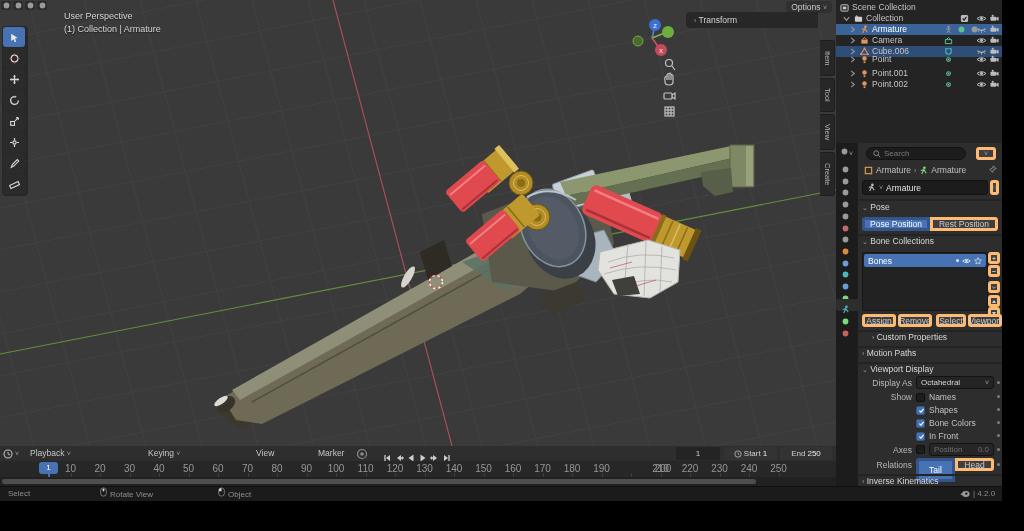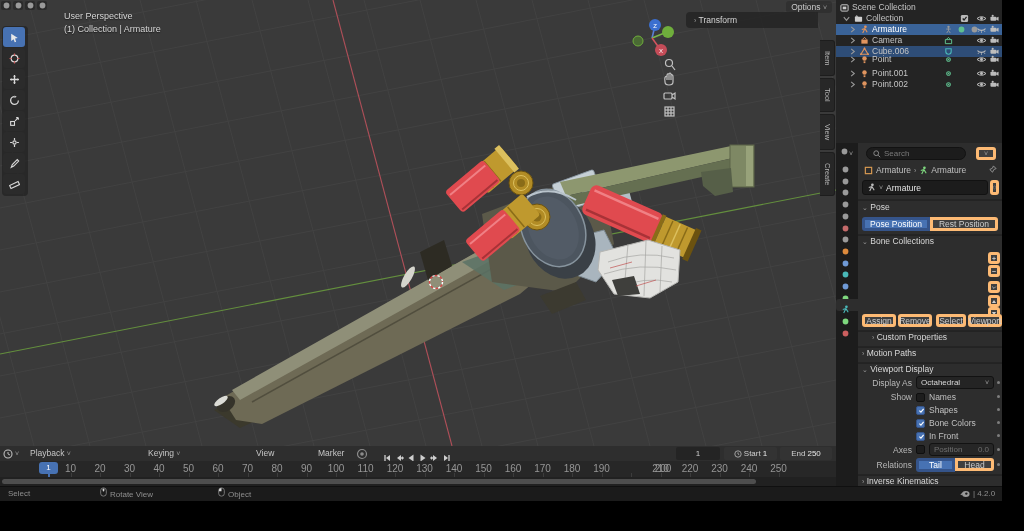--- a/index.html
+++ b/index.html
@@ -599,20 +599,35 @@
 
     <div class="p-sep" style="top:56px"></div>
 
     <div class="abs p-header" style="left:26px;top:59px"><span class="caret">⌄</span> <span>Pose</span></div>
     <div class="abs btn blue" style="left:26px;top:74px;width:68px;height:14px;border-radius:3px 0 0 3px">Pose Position</div>
     <div class="abs btn" style="left:94px;top:74px;width:68px;height:14px;border-radius:0 3px 3px 0">Rest Position</div>
 
     <div class="p-sep" style="top:91px"></div>
 
     <div class="abs p-header" style="left:26px;top:93px"><span class="caret">⌄</span> <span>Bone Collections</span></div>
+    <div class="abs" style="left:26px;top:109px;width:124px;height:57px;background:#222222;border:1px solid #171717;border-radius:2px">
+      <div style="position:absolute;left:1px;top:1px;right:1px;height:13px;background:var(--accent,#4772b3);border-radius:2px;display:flex;align-items:center;color:#fff;font-size:8.5px;padding:0 4px;box-sizing:border-box">
+        <span>Bones</span>
+        <span style="margin-left:auto;display:flex;gap:3px;align-items:center">
+          <span style="width:3px;height:3px;border-radius:50%;background:#dce6f5"></span>
+          <svg width="9" height="8" viewBox="0 0 12 10">
+                <path d="M1,5 Q6,0.5 11,5 Q6,9.5 1,5 Z" fill="none" stroke="#e6e6e6" stroke-width="1.2"></path>
+                <circle cx="6" cy="5" r="1.6" fill="#e6e6e6"></circle>
+              </svg>
+          <svg width="8" height="8" viewBox="0 0 10 10">
+                <path d="M5,0.8 L6.2,3.6 L9.2,3.8 L7,5.8 L7.7,8.8 L5,7.2 L2.3,8.8 L3,5.8 L0.8,3.8 L3.8,3.6 Z" fill="none" stroke="#e6e6e6" stroke-width="0.9"></path>
+              </svg>
+        </span>
+      </div>
+    </div>
     <div id="bc-sidebtns">
           <div class="btn" style="position: absolute; left: 152px; top: 109px; width: 12px; height: 12px; padding: 0px;">
             <svg width="9" height="9" viewBox="0 0 10 10">
               <path d="M5,2 L5,8 M2,5 L8,5" stroke="#cfcfcf" stroke-width="1.3"></path>
             </svg>
           </div>
           <div class="btn" style="position: absolute; left: 152px; top: 122px; width: 12px; height: 12px; padding: 0px;">
             <svg width="9" height="9" viewBox="0 0 10 10">
               <path d="M2,5 L8,5" stroke="#cfcfcf" stroke-width="1.3"></path>
             </svg>
@@ -692,21 +707,21 @@
 
     <div class="abs p-label" style="left:0;top:302px;width:76px;text-align:right">Axes</div>
     <div class="abs chk" style="left:80px;top:302px"></div>
     <div class="abs field" style="left:93px;top:300px;width:65px;height:13px;background:#262626;display:flex;align-items:center;justify-content:space-between;padding:0 4px;color:#6f6f6f">
       <span style="font-size:8px">Position</span>
       <span style="font-size:8px">0.0</span>
     </div>
     <div class="dot" style="left:161px;top:305px"></div>
 
     <div class="abs p-label" style="left:0;top:317px;width:76px;text-align:right">Relations</div>
-    <div class="abs btn blue" style="left:80px;top:315px;width:39px;height:14px;border-radius:3px 0 0 3px">Tail</div>
+    <div class="abs btn blue" style="left:80px;top:315px;width:39px;height:24px;border-radius:3px 0 0 3px">Tail</div>
     <div class="abs btn" style="left:119px;top:315px;width:39px;height:13px;border-radius:0 3px 3px 0">Head</div>
     <div class="dot" style="left:161px;top:320px"></div>
 
     <div class="p-sep" style="top:331px"></div>
     <div class="abs p-header" style="left:26px;top:333px"><span class="caret">›</span> <span>Inverse Kinematics</span></div>
 
   </div>
 
   <div id="timeline" class="abs">
     <div id="tl-header">

